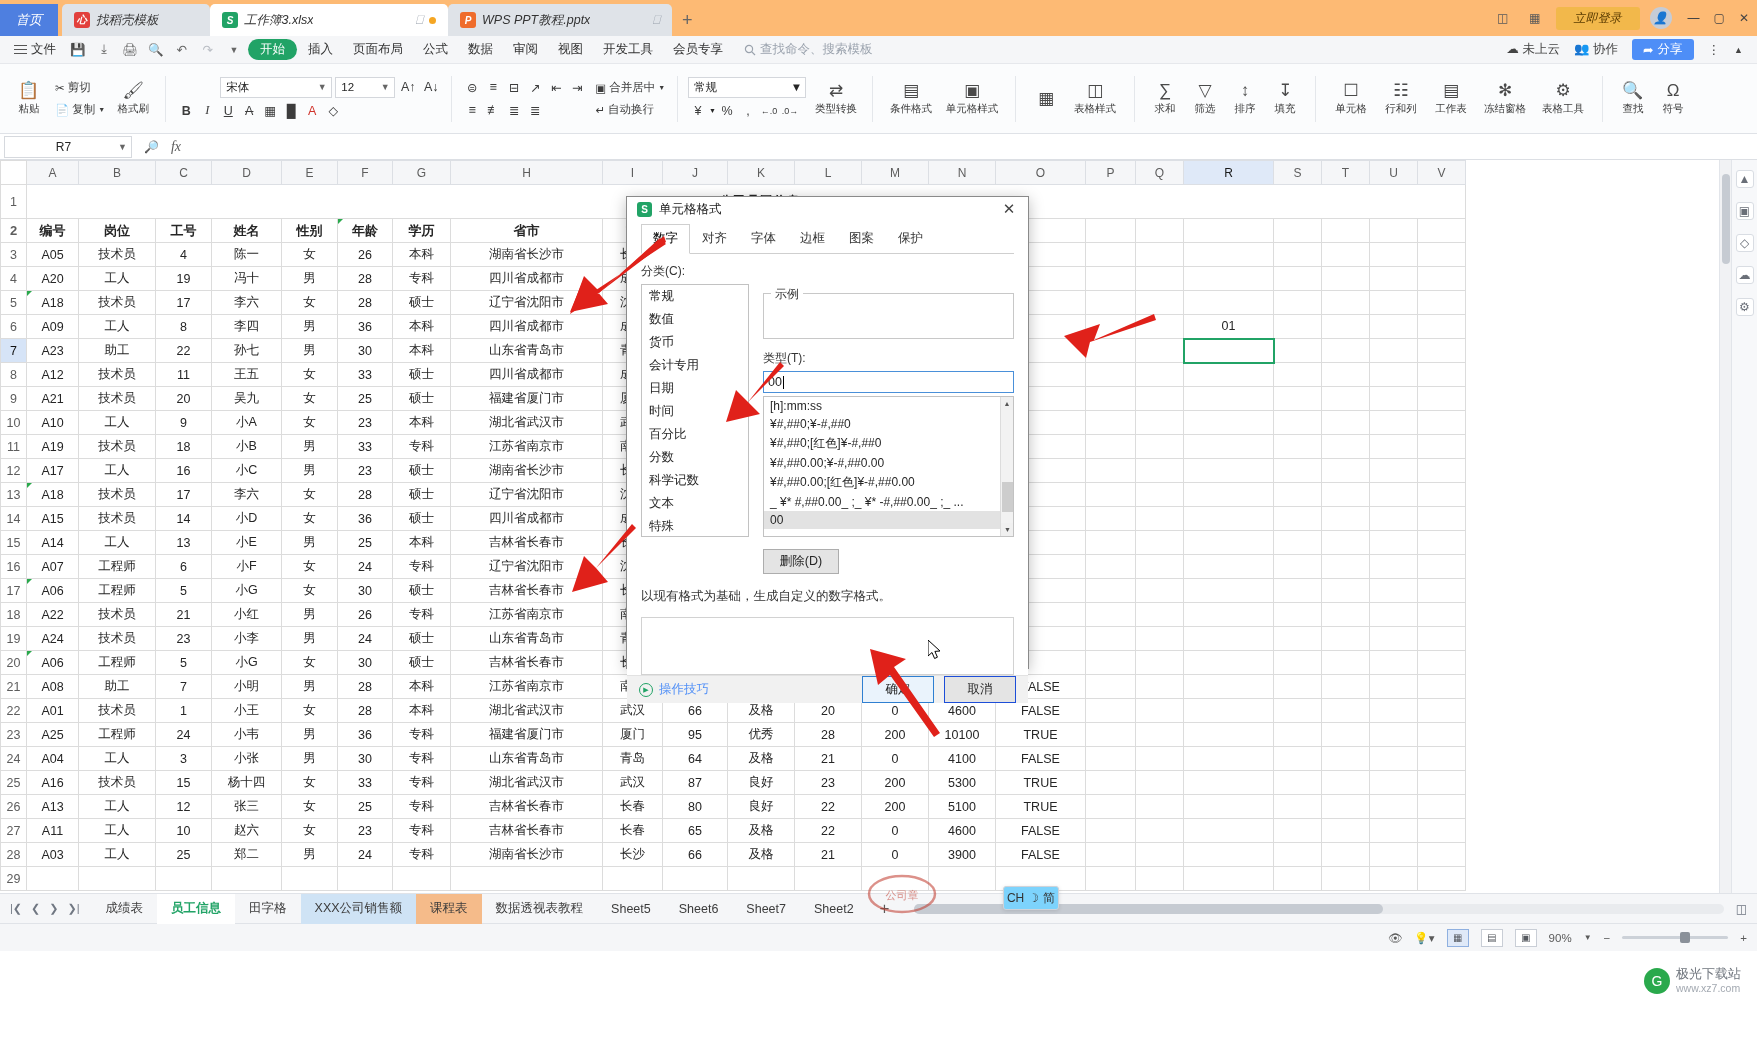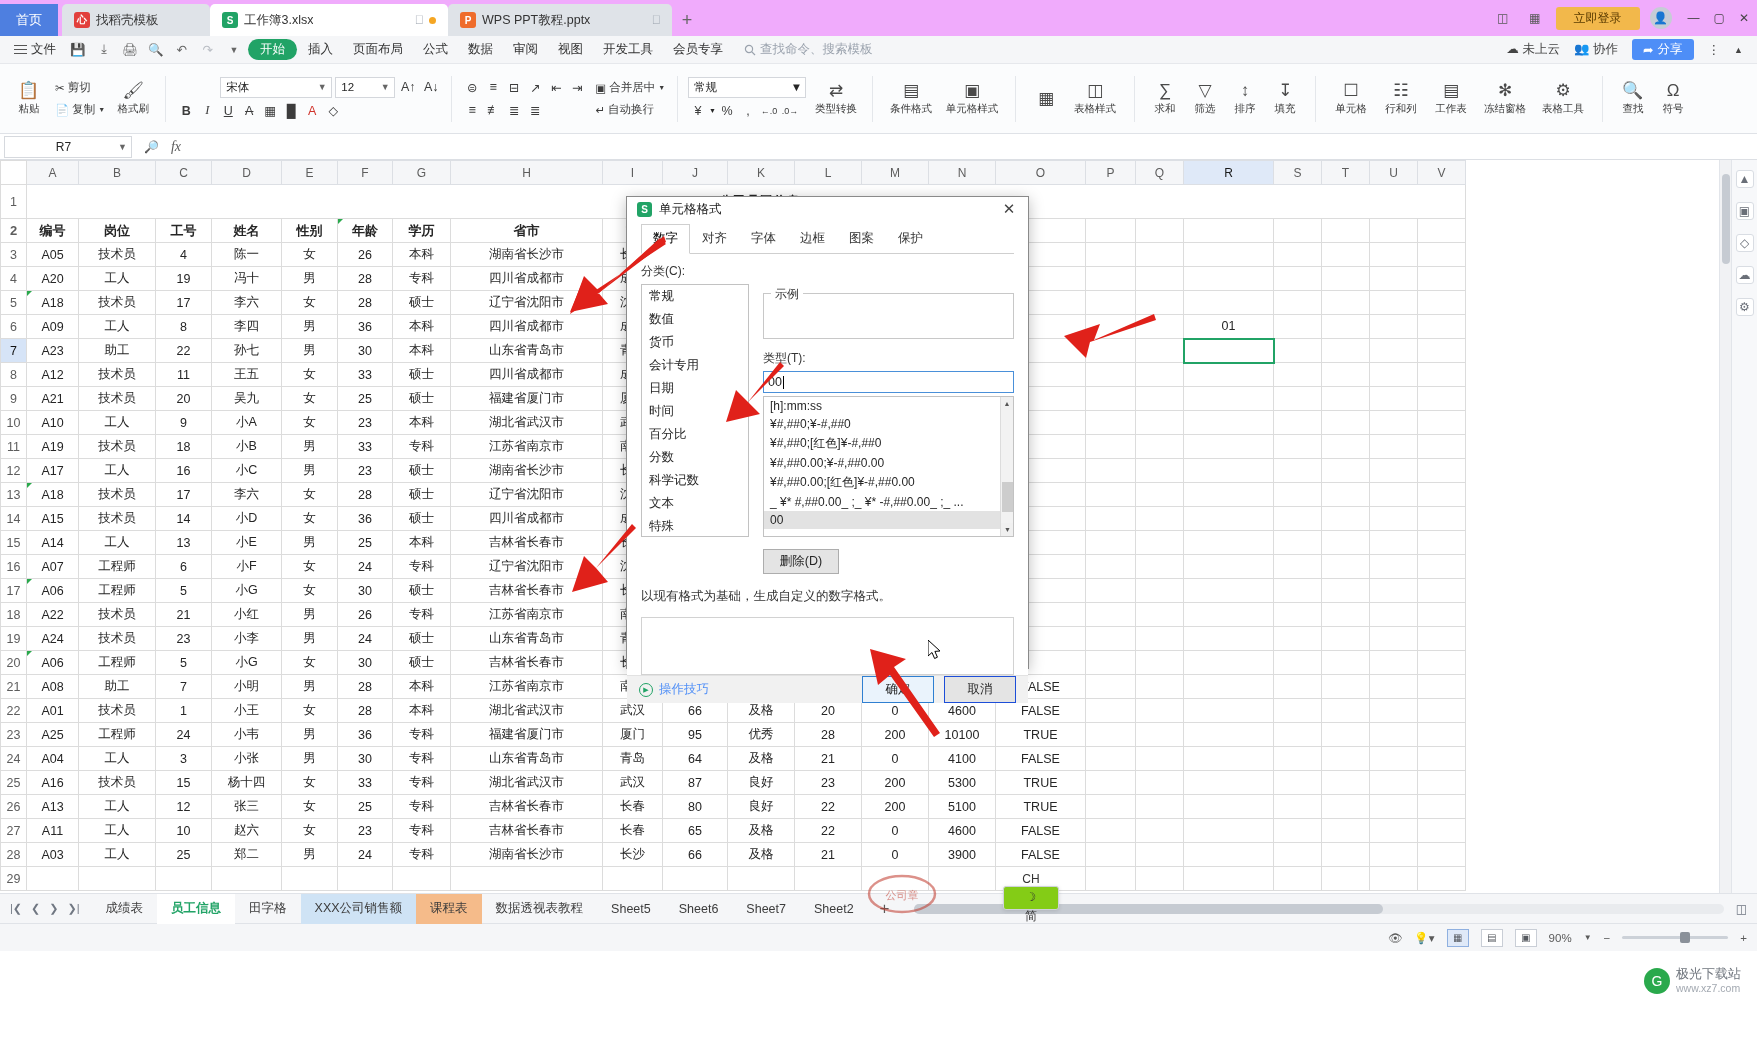--- a/index.html
+++ b/index.html
@@ -7,22 +7,22 @@
     width: 1757px; height: 1038px;
     font-family: "Liberation Sans", "DejaVu Sans", sans-serif;
     font-size: 12px; color: #262626;
     background: #fff; overflow: hidden;
     -webkit-font-smoothing: antialiased;
   }
   .app { position: relative; width: 1757px; height: 1038px; }
 
   
   .titlebar {
-    height: 36px; background: #f0abfc;
-    display: flex; align-items: flex-end; position: relative;
+    height: 36px; background: #fdba74;
+    display: flex; align-items: flex-end; position: relative; font-style: italic;
   }
   .home-tab {
     width: 58px; height: 32px; background: #4e7fe0; color: #fff;
     display: flex; align-items: center; justify-content: center;
     font-size: 13px;
   }
   .doc-tab {
     height: 32px; display: flex; align-items: center; gap: 6px;
     padding: 0 12px; font-size: 12.5px; color: #333;
     background: #dfe3e8; border-radius: 5px 5px 0 0;
@@ -215,23 +215,23 @@
   .cursor { position: absolute; z-index: 90; width: 16px; height: 22px; }
   .stamp { position: absolute; z-index: 20; width: 72px; height: 40px;
            border-radius: 50%; opacity: .55; overflow: hidden; }
   .watermark { position: absolute; right: 16px; bottom: 44px; z-index: 70;
                display: flex; align-items: center; gap: 6px; color: #8d939b; }
   .wm-text { display: flex; flex-direction: column; line-height: 1.15; }
   .wm-1 { font-size: 13px; color: #6f757d; }
   .wm-2 { font-size: 10.5px; color: #a3a9b1; }
   .wm-logo { width: 26px; height: 26px; border-radius: 50%; background: #2aa94c; color: #fff;
              display:flex;align-items:center;justify-content:center; font-size: 14px; }
-  .ime { position: absolute; left: 1003px; top: 886px; width: 56px; height: 24px; background: #84cc16;
+  .ime { position: absolute; left: 1003px; top: 886px; width: 56px; height: 24px; background: #7dd3fc;
          border: 1px solid #cfd3d9; border-radius: 3px; display:flex;align-items:center;justify-content:center;
-         gap: 4px; font-size: 12px; color: #333; z-index: 60; box-shadow: 0 1px 4px rgba(0,0,0,.12); flex-direction: column;}
+         gap: 4px; font-size: 12px; color: #333; z-index: 60; box-shadow: 0 1px 4px rgba(0,0,0,.12);}
 </style>
 </head>
 <body>
 
 <div class="app">
 
   <div class="titlebar">
     <div class="home-tab">
       <span>首页</span>
     </div>

